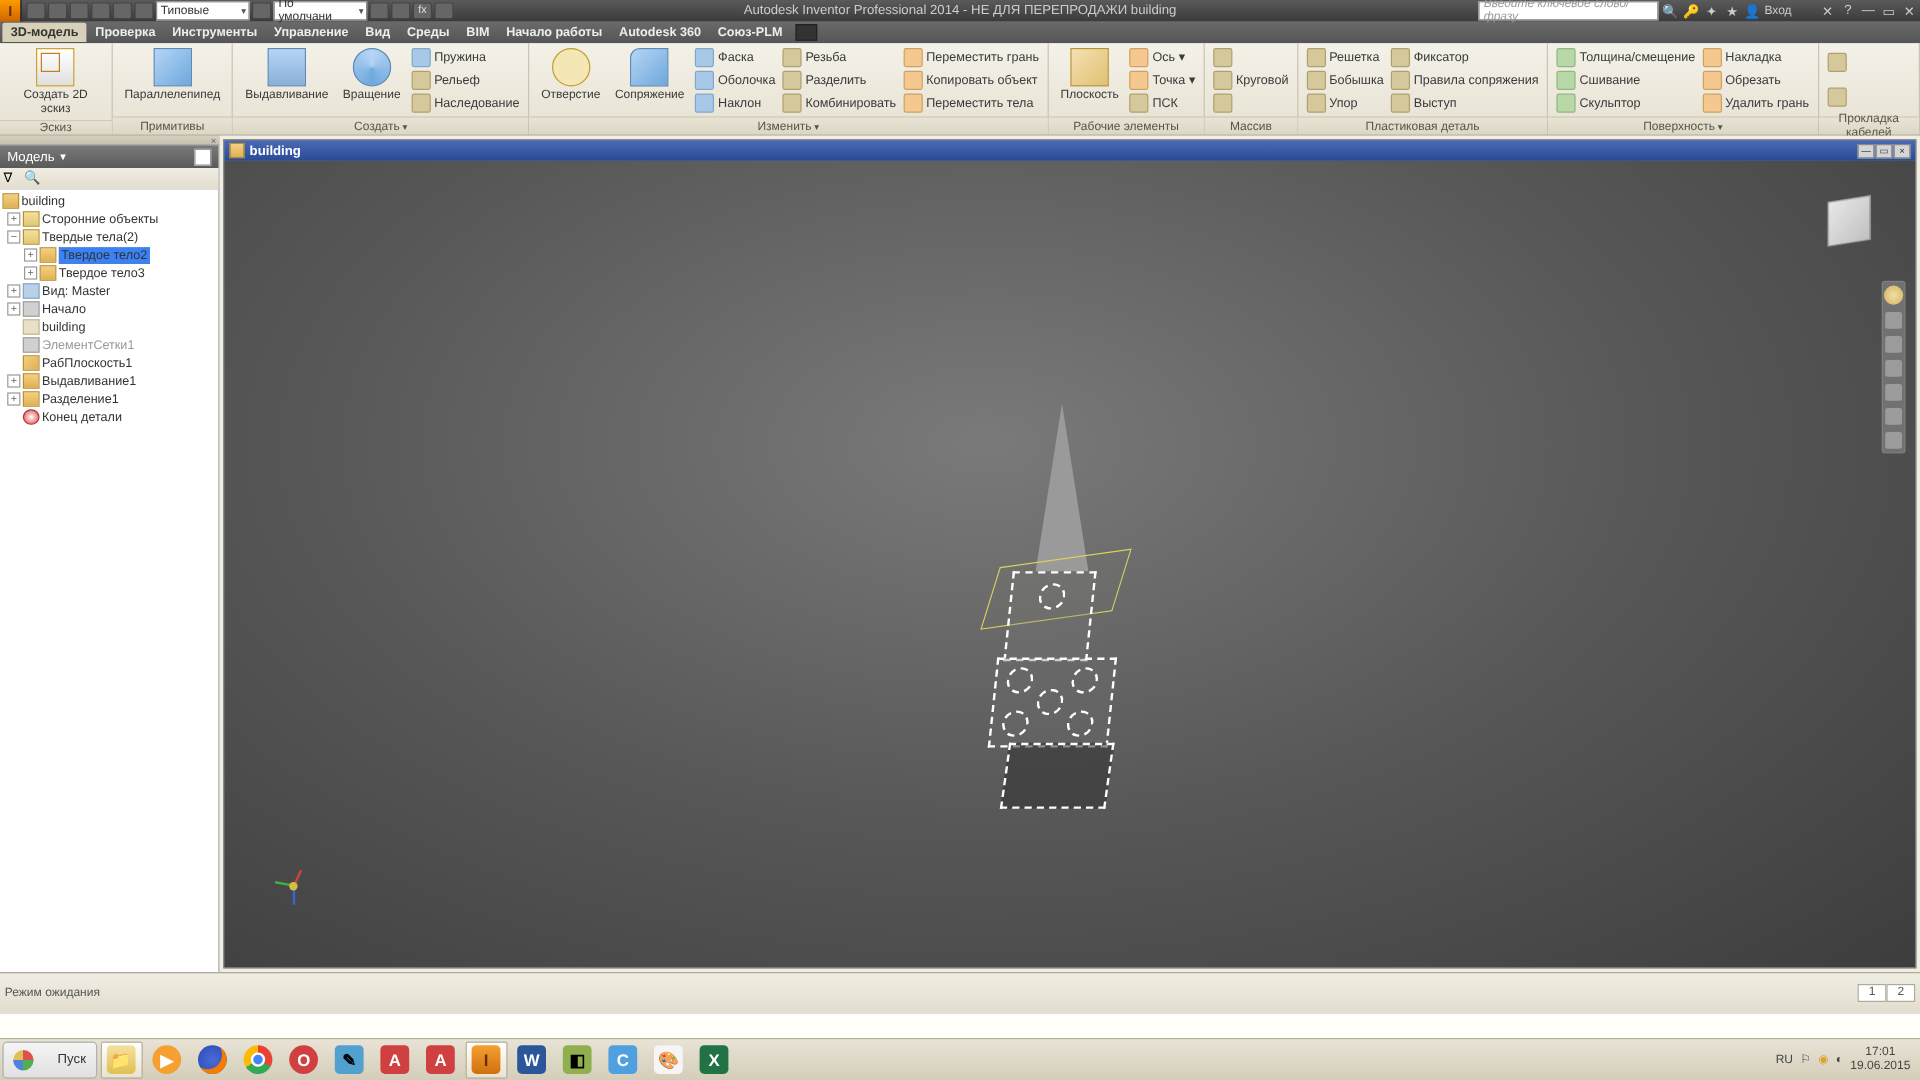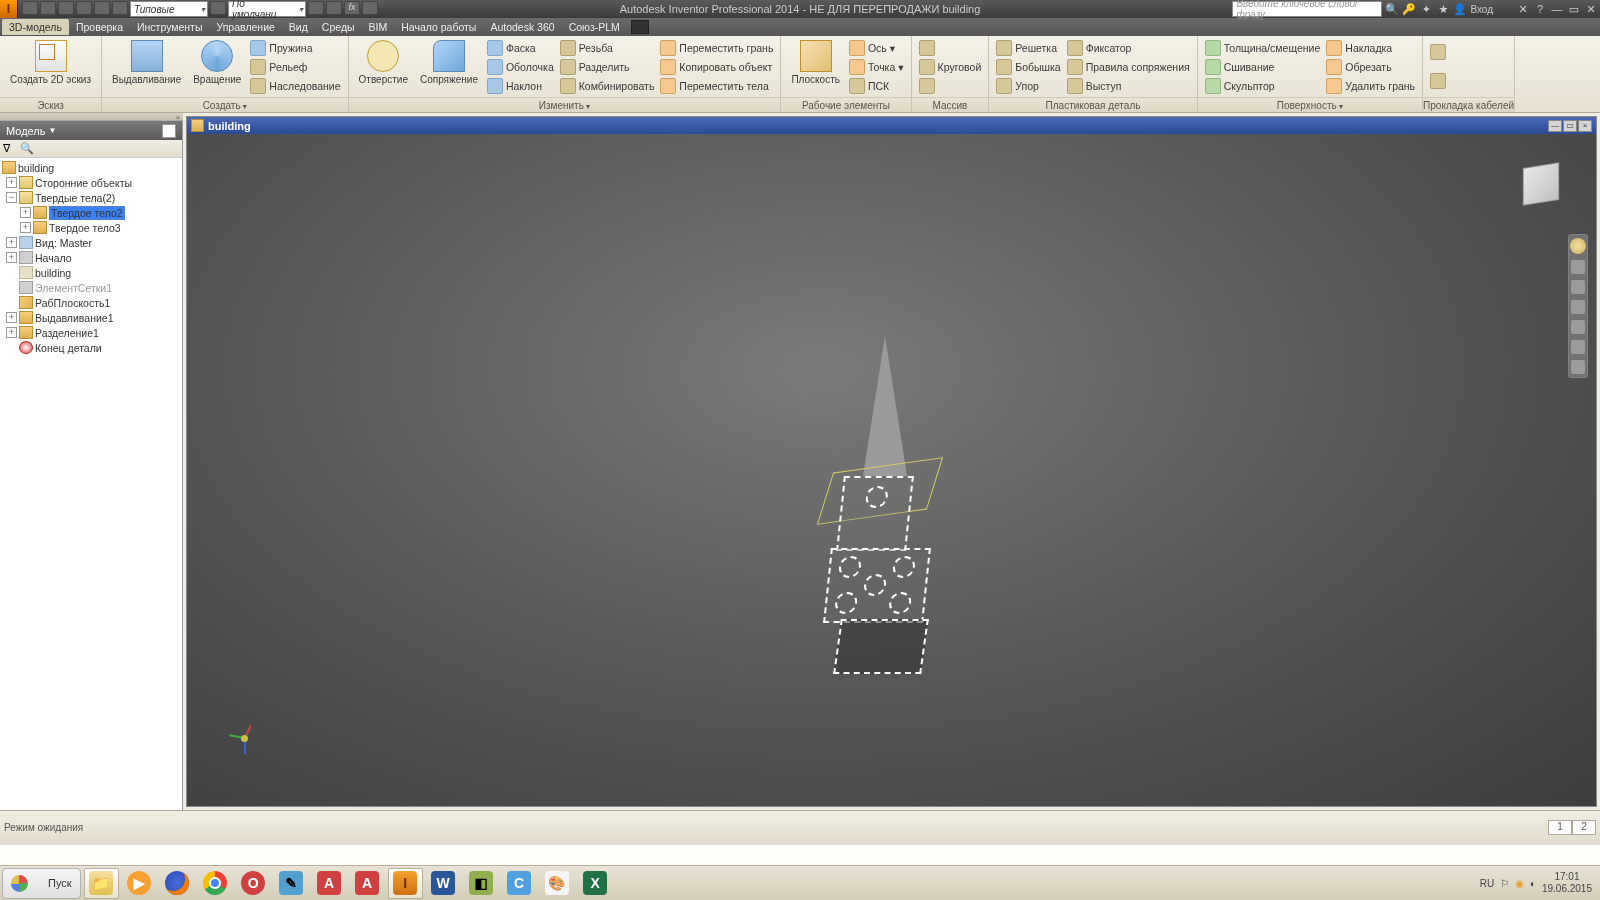--- a/index.html
+++ b/index.html
@@ -1,31 +1,31 @@
 <!DOCTYPE html>
 <html><head>
 <meta charset="utf-8">
 <style>
 * { box-sizing: border-box; margin: 0; padding: 0; font-family: "Segoe UI", Tahoma, sans-serif; }
 body { width: 1600px; height: 900px; background: #b8b7b6; overflow: hidden; font-size: 11px; }
 
 
 .titlebar { height: 18px; background: linear-gradient(#5a5a5a,#3a3a3a); display: flex; align-items: center; color: #ddd; position: relative; }
 .titlebar .logo { width: 18px; height: 18px; background: linear-gradient(#ff9a00,#cc6600); color:#6d2d00; font-weight:bold; display:flex;align-items:center;justify-content:center;font-size:12px;border-right:1px solid #222;}
-.qat { display:flex; gap:2px; padding:0 4px;font-style:italic;}
+.qat { display:flex; align-items:center; gap:2px; padding:0 4px;}
 .qat .qi { width:16px; height:14px; background:#666; border:1px solid #444; border-radius:2px;}
 .combo { height:16px; background:#fff; border:1px solid #888; font-size:10px; padding:0 14px 0 3px; position:relative; color:#333; display:flex;align-items:center;}
 .combo::after{content:"▾";position:absolute;right:2px;font-size:8px;color:#555;}
 .titlecenter { position:absolute; left:50%; transform:translateX(-50%); font-size:11px; color:#ccc;}
 .titleright { margin-left:auto; display:flex; align-items:center; gap:3px; padding-right:2px;}
 .searchbox { width:150px; height:16px; background:#fff;border:1px solid #888;font-size:10px;color:#999;padding:0 3px;display:flex;align-items:center;font-style:italic;}
 .tico { width:14px;height:14px;color:#ccc;display:flex;align-items:center;justify-content:center;font-size:11px;}
 
 
-.menubar { height:18px; background:linear-gradient(#6a6a6a,#555); display:flex; align-items:center; padding:4px 2px; gap:0;}
+.menubar { height:18px; background:linear-gradient(#6a6a6a,#555); display:flex; align-items:center; padding:4px 2px; gap:0;font-weight:bold;}
 .menubar .mitem { padding:2px 7px; font-size:10.5px; color:#eee; cursor:default;}
 .menubar .mitem.active { background:#d8d1ba; color:#333; border-radius:2px 2px 0 0;}
 .menubar .mend { width:18px;height:14px;background:#333;border:1px solid #222;margin-left:4px;}
 
 
 .ribbon { height:77px; background:linear-gradient(#f4f1e8,#e6e1d2); border-bottom:1px solid #b0ab98; display:flex;}
 .rgroup { border-right:1px solid #c9c4b3; display:flex; flex-direction:column;}
 .rgroup .body { flex:1; display:flex; align-items:flex-start; padding:2px 4px;}
 .rgroup .footer { height:15px; text-align:center; font-size:10px; color:#5a5548; background:linear-gradient(#e8e3d4,#dcd6c5); border-top:1px solid #cfc9b7;display:flex;align-items:center;justify-content:center;gap:3px;}
 .rgroup .footer .dd::after{content:" ▾"; font-size:8px;}
@@ -192,20 +192,29 @@
   <div class="rgroup">
     <div class="body">
       <div class="bigbtn">
         <div class="ic ic-sketch"></div>
         <span>Создать 2D эскиз</span>
       </div>
     </div>
     <div class="footer">Эскиз</div>
   </div>
 
+  <div class="rgroup">
+    <div class="body">
+      <div class="bigbtn">
+        <div class="ic ic-box"></div>
+        <span>Параллелепипед</span>
+      </div>
+    </div>
+    <div class="footer">Примитивы</div>
+  </div>
 
   <div class="rgroup">
     <div class="body">
       <div class="bigbtn">
           <div class="ic ic-extrude"></div>
           <span>Выдавливание</span>
         </div>
       <div class="bigbtn">
           <div class="ic ic-revolve"></div>
           <span>Вращение</span>

